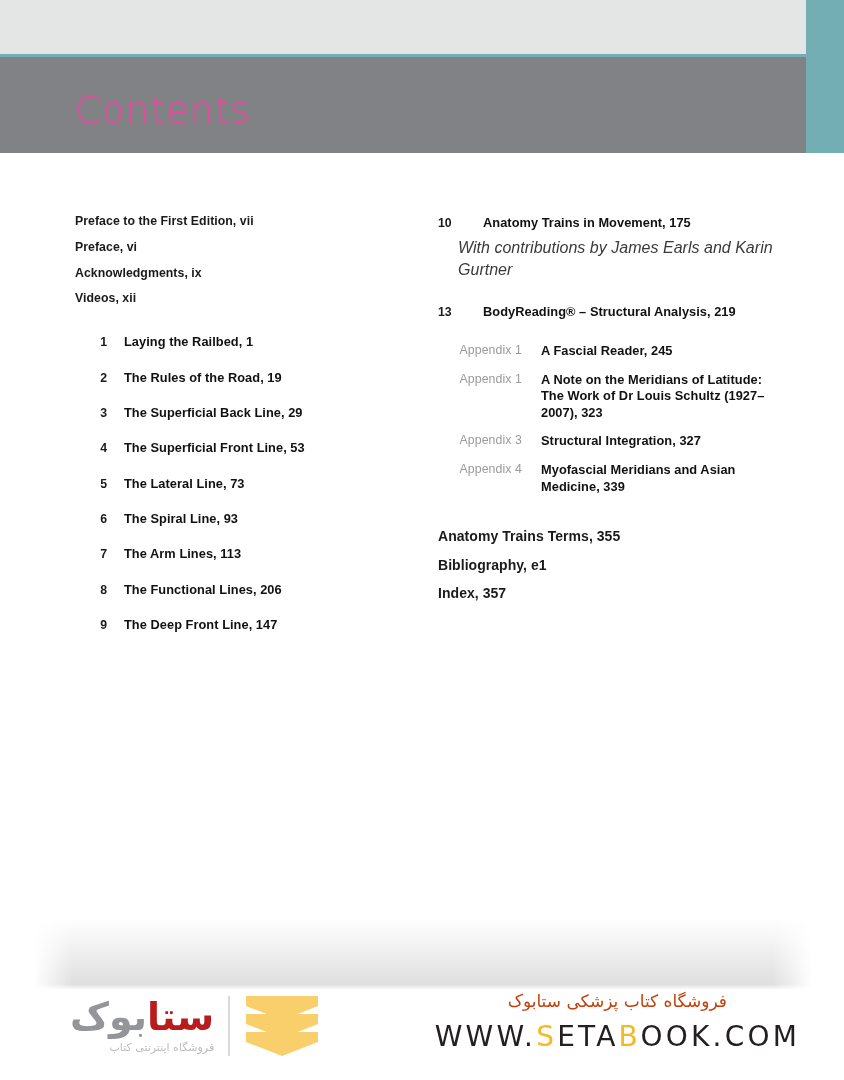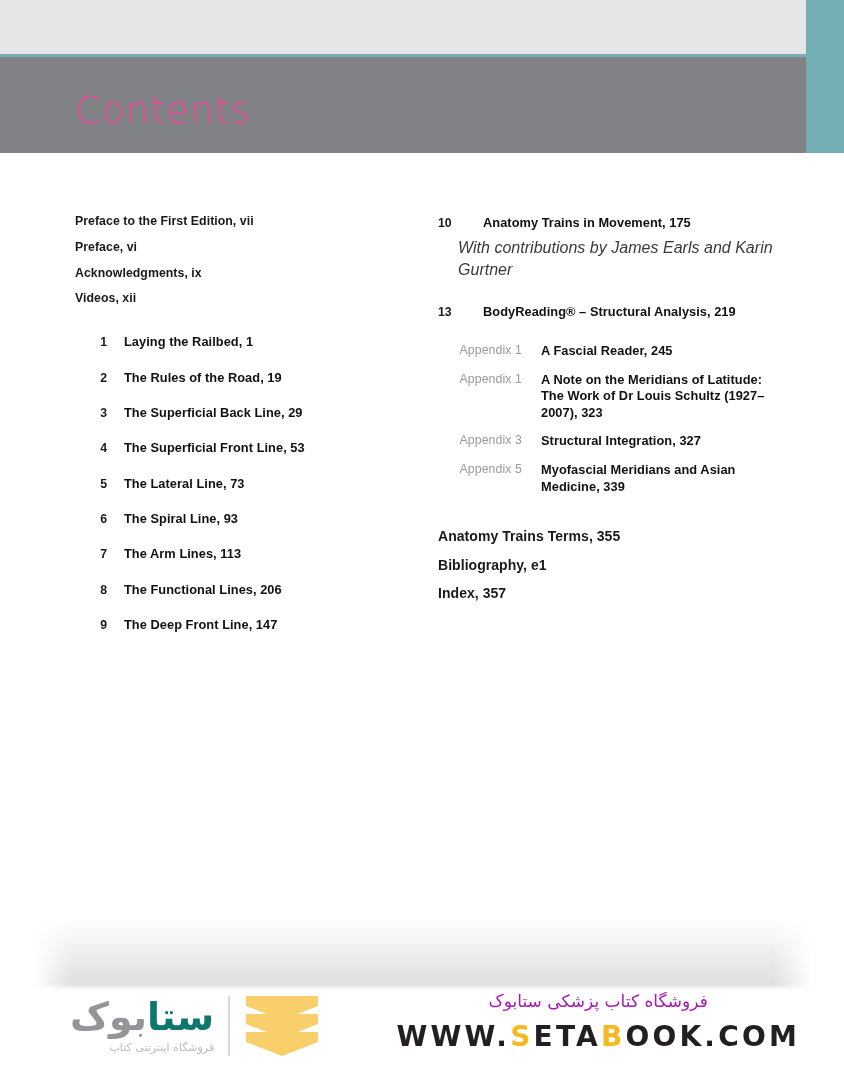--- a/index.html
+++ b/index.html
@@ -107,37 +107,37 @@
   }
   .footer { position:absolute; left:0; top:990px; width:844px; height:90px; }
 
   .logo { position:absolute; left:70px; top:4px; display:flex; align-items:center; }
   .logo-text-wrap { display:flex; flex-direction:column; align-items:flex-end; }
   .logo-word {
     font-size:38px; font-weight:bold; line-height:1;
     color:#939598; direction:rtl;
     font-family:"DejaVu Sans", sans-serif;
   }
-  .logo-word .gold { color:#0f766e; }
+  .logo-word .gold { color:#b91c1c; }
   .logo-sub {
     margin-top:5px; font-size:11px; color:#bcbcbc; direction:rtl;
     font-family:"DejaVu Sans", sans-serif;
   }
   .logo-div {
     width:2px; height:60px; background:#d8d8d8; margin:0 14px;
   }
   .logo-mark { width:76px; height:64px; }
 
   .brand { position:absolute; right:44px; top:0; text-align:center; }
   .brand-fa {
-    font-size:17px; color:#a21caf; direction:rtl; line-height:1.4;
+    font-size:17px; color:#c2410c; direction:rtl; line-height:1.4;
     font-family:"DejaVu Sans", sans-serif;
   }
   .brand-url {
-    margin-top:6px; font-size:28px; font-weight:bold;
+    margin-top:6px; font-size:28px; font-weight:normal;
     color:#231f20; letter-spacing:3.2px;
     font-family:"DejaVu Sans", sans-serif;
     text-align:right;
   }
   .brand-url .gold { color:#f5b921; }
 </style>
 </head>
 <body>
 
 <div class="page">
@@ -226,21 +226,21 @@
         </div>
         <div class="ap-row">
           <div class="ap-label">Appendix 1</div>
           <div class="ap-title">A Note on the Meridians of Latitude: The Work of Dr Louis Schultz (1927–2007), 323</div>
         </div>
         <div class="ap-row">
           <div class="ap-label">Appendix 3</div>
           <div class="ap-title">Structural Integration, 327</div>
         </div>
         <div class="ap-row">
-          <div class="ap-label">Appendix 5</div>
+          <div class="ap-label">Appendix 4</div>
           <div class="ap-title">Myofascial Meridians and Asian Medicine, 339</div>
         </div>
       </div>
 
       <div class="gap-lg"></div>
 
       <div>
         <div class="tail-row">Anatomy Trains Terms, 355</div>
         <div class="tail-row">Bibliography, e1</div>
         <div class="tail-row">Index, 357</div>

